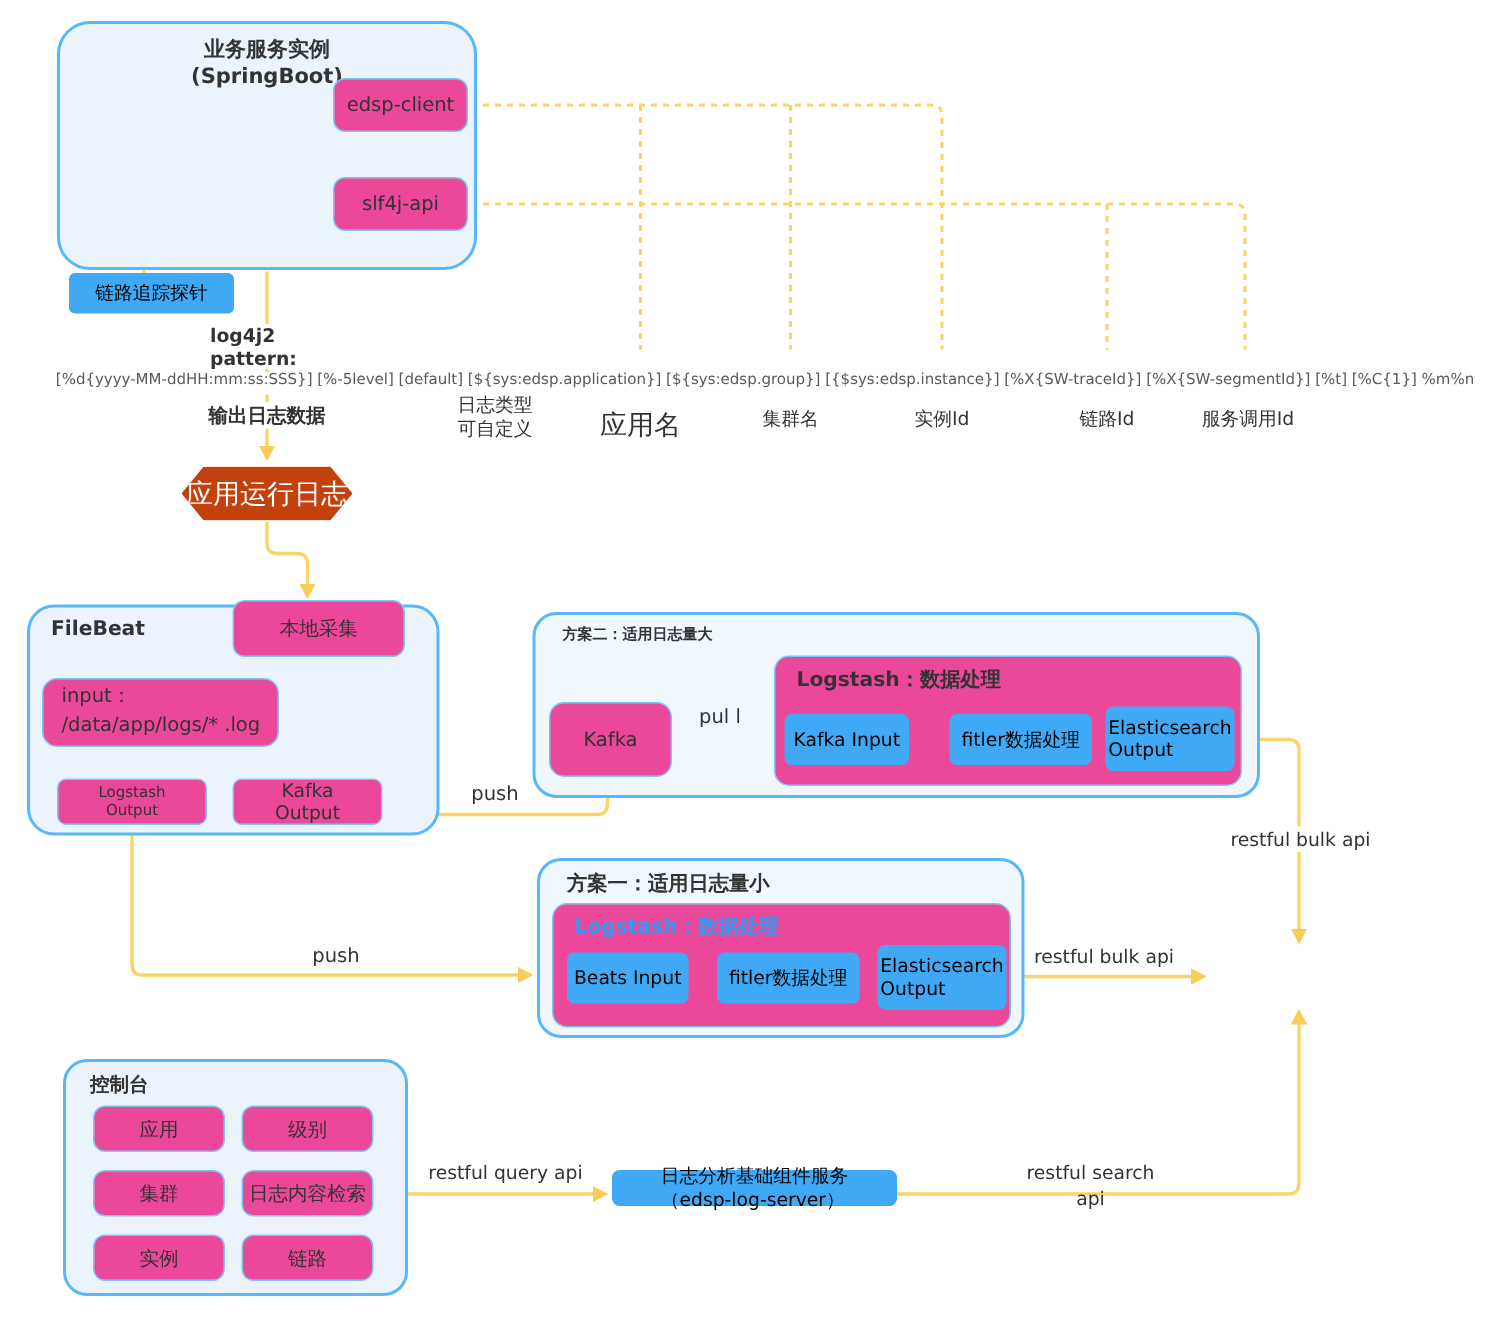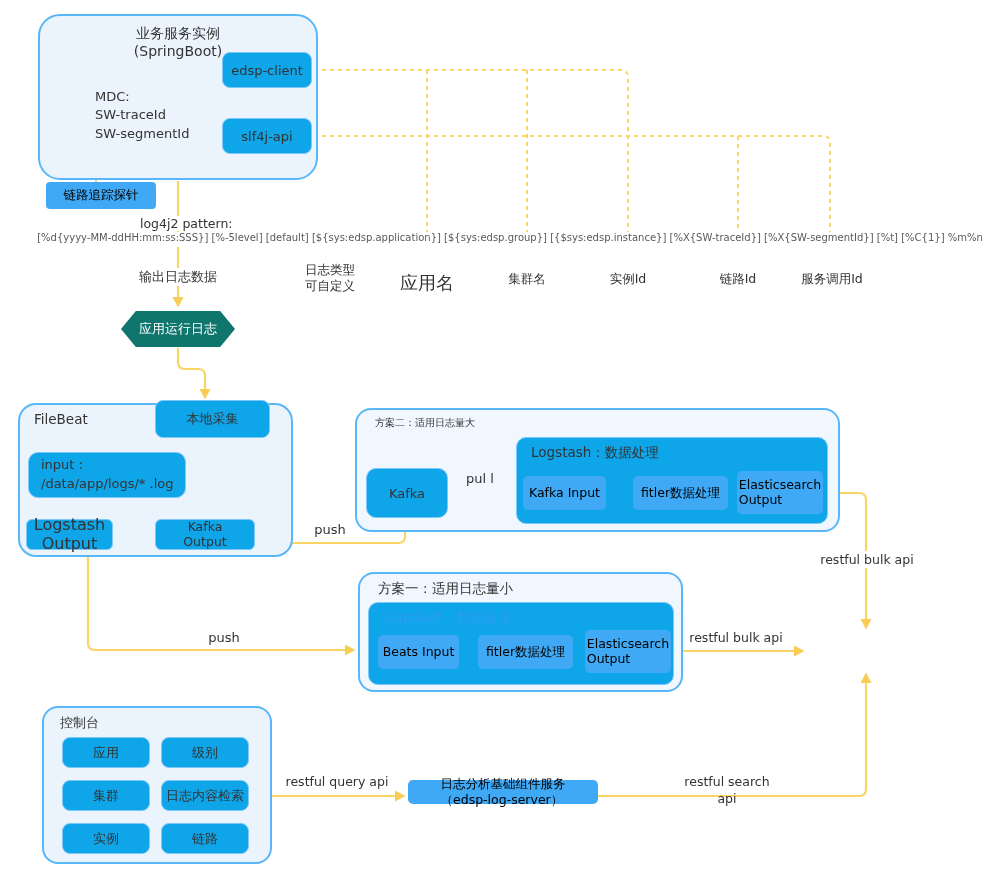--- a/index.html
+++ b/index.html
@@ -1,28 +1,28 @@
 <!DOCTYPE html>
 <html><head>
 <meta charset="utf-8">
 <style>
   *{margin:0;padding:0;box-sizing:border-box}
   body{font-family:"DejaVu Sans","Liberation Sans",sans-serif;background:#fff;color:#333}
   .canvas{position:relative;width:1000px;height:879px;background:#fff;overflow:hidden}
   svg.wires{position:absolute;left:0;top:0;z-index:1}
   .container{position:absolute;background:#EBF4FD;border:2px solid #58B7F8;border-radius:18px;z-index:2}
-  .wbox{position:absolute;background:#0ea5e9;border:1.5px solid #7CC7F9;border-radius:8px;display:flex;align-items:center;justify-content:center;text-align:center;font-size:13px;color:#333;z-index:3}
+  .wbox{position:absolute;background:#ec4899;border:1.5px solid #7CC7F9;border-radius:8px;display:flex;align-items:center;justify-content:center;text-align:center;font-size:13px;color:#333;z-index:3}
   .bluebox{position:absolute;background:#40A9F5;color:#000000;border-radius:5px;display:flex;align-items:center;justify-content:center;text-align:left;font-size:12.5px;line-height:1.18;z-index:3}
   .txt{position:absolute;color:#333;z-index:3}
   .lbl{position:absolute;font-size:12.5px;color:#333;text-align:center;z-index:4;line-height:17px}
   .pre{white-space:pre-line}
-  .bold{font-weight:normal}
+  .bold{font-weight:bold}
   .whitebg{background:#fff}
   .center{text-align:center}
-  .hexagon{position:absolute;background:#0f766e;color:#fff;display:flex;align-items:center;justify-content:center;font-size:13px;z-index:3;
+  .hexagon{position:absolute;background:#c2410c;color:#fff;display:flex;align-items:center;justify-content:center;font-size:18px;z-index:3;
            clip-path:polygon(13% 0,87% 0,100% 50%,87% 100%,13% 100%,0 50%)}
   .subtitle-blue{color:#2E9BF5}
   .pattern{font-size:10px;color:#595959;white-space:nowrap;text-align:center}
 </style>
 </head>
 <body>
 
 <div class="canvas">
 
   <svg class="wires" width="1000" height="879">
@@ -57,46 +57,43 @@
       <path d="M 671 651 H 795" marker-end="url(#ar)"></path>
       <path d="M 272 796 H 396" marker-end="url(#ar)"></path>
       <path d="M 598 796 H 859 Q 866 796 866 789 V 682" marker-end="url(#ar)"></path>
     </g>
   </svg>
 
   <div class="container" style="left:38px;top:14px;width:280px;height:166px;border-radius:22px"></div>
   <div class="txt pre bold center" style="left:58px;top:24px;width:240px;font-size:14px;line-height:1.3">业务服务实例
 (SpringBoot)</div>
   <div class="wbox" style="left:222px;top:52px;width:90px;height:36px">edsp-client</div>
-  <div class="txt pre" style="left:95px;top:88px;width:130px;font-size:13px;line-height:1.42">MDC:
-SW-traceId
-SW-segmentId</div>
   <div class="wbox" style="left:222px;top:118px;width:90px;height:36px">slf4j-api</div>
   <div class="bluebox" style="left:46px;top:182px;width:110px;height:27px;border-radius:4px">链路追踪探针</div>
 
   <div class="txt bold whitebg" style="left:140px;top:216px;width:102px;font-size:12.5px">log4j2 pattern:</div>
-  <div class="txt pattern whitebg" style="left:30px;top:232px;width:960px;height:15px">[%d{yyyy-MM-ddHH:mm:ss:SSS}] [%-5level] [default] [${sys:edsp.application}] [${sys:edsp.group}] [{$sys:edsp.instance}] [%X{SW-traceId}] [%X{SW-segmentId}] [%t] [%C{1}] %m%n</div>
+  <div class="txt pattern whitebg" style="left:30px;top:248px;width:960px;height:15px">[%d{yyyy-MM-ddHH:mm:ss:SSS}] [%-5level] [default] [${sys:edsp.application}] [${sys:edsp.group}] [{$sys:edsp.instance}] [%X{SW-traceId}] [%X{SW-segmentId}] [%t] [%C{1}] %m%n</div>
 
   <div class="txt bold center whitebg" style="left:134px;top:268px;width:88px;font-size:13px">输出日志数据</div>
   <div class="txt pre center" style="left:300px;top:262px;width:60px;font-size:12.5px;line-height:1.25">日志类型
 可自定义</div>
   <div class="txt center" style="left:397px;top:271px;width:60px;font-size:18px">应用名</div>
   <div class="txt center" style="left:497px;top:271px;width:60px;font-size:12.5px">集群名</div>
   <div class="txt center" style="left:598px;top:271px;width:60px;font-size:12.5px">实例Id</div>
   <div class="txt center" style="left:708px;top:271px;width:60px;font-size:12.5px">链路Id</div>
   <div class="txt center" style="left:792px;top:271px;width:80px;font-size:12.5px">服务调用Id</div>
 
   <div class="hexagon" style="left:121px;top:311px;width:114px;height:36px">应用运行日志</div>
 
   <div class="container" style="left:18px;top:403px;width:275px;height:154px"></div>
   <div class="txt bold" style="left:34px;top:411px;font-size:13.5px">FileBeat</div>
   <div class="wbox pre" style="left:28px;top:452px;width:158px;height:46px;border-radius:10px;justify-content:flex-start;text-align:left;padding-left:12px;line-height:1.45">input：
 /data/app/logs/* .log</div>
   <div class="wbox" style="left:155px;top:400px;width:115px;height:38px">本地采集</div>
-  <div class="wbox pre" style="left:26px;top:519px;width:87px;height:31px;font-size:16px;line-height:1.15;border-radius:6px">Logstash
+  <div class="wbox pre" style="left:38px;top:519px;width:100px;height:31px;font-size:10px;line-height:1.15;border-radius:6px">Logstash
 Output</div>
   <div class="wbox pre" style="left:155px;top:519px;width:100px;height:31px;font-size:12.5px;line-height:1.15;border-radius:6px">Kafka
 Output</div>
 
   <div class="container" style="left:355px;top:408px;width:485px;height:124px;border-radius:16px;background:#F0F7FE"></div>
   <div class="txt bold" style="left:375px;top:416px;font-size:10px">方案二：适用日志量大</div>
   <div class="wbox" style="left:366px;top:468px;width:82px;height:50px;border-radius:10px">Kafka</div>
   <div class="wbox" style="left:516px;top:437px;width:312px;height:87px;border-radius:10px"></div>
   <div class="txt bold" style="left:531px;top:444px;font-size:13.5px">Logstash：数据处理</div>
   <div class="bluebox" style="left:523px;top:476px;width:83px;height:34px">Kafka Input</div>

